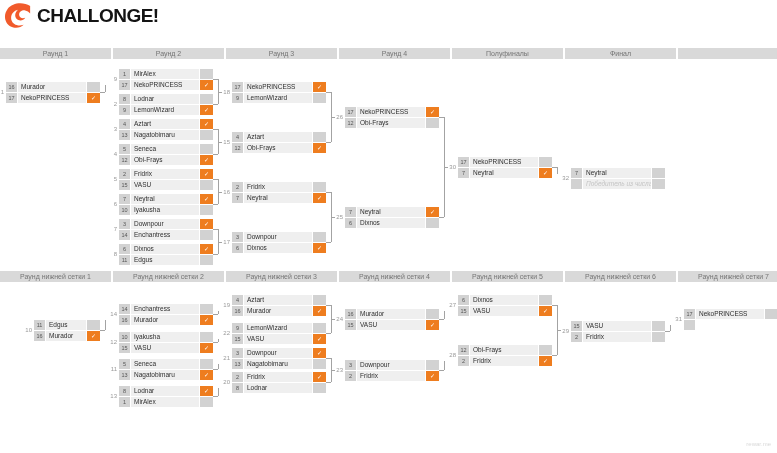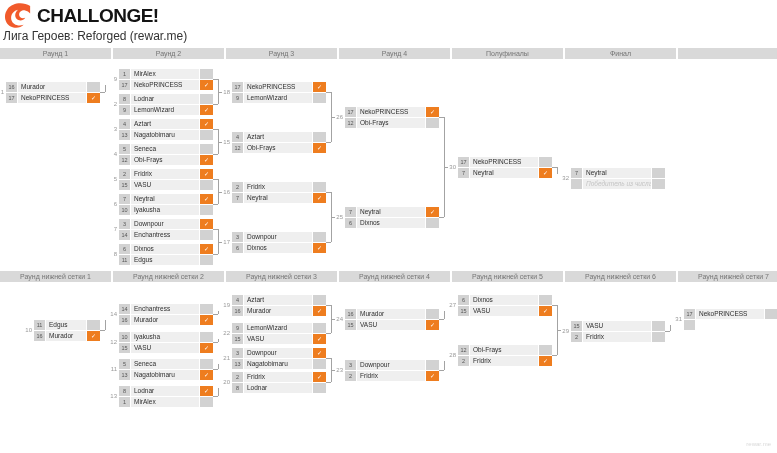--- a/index.html
+++ b/index.html
@@ -30,21 +30,20 @@
 
 <div class="stage" id="stage">
 
   <a class="logo">
     <svg width="28" height="26" viewBox="0 0 32 30">
       <path fill="#F15A2B" d="M30 3.5 C22 -1.5 9.5 -0.5 4 7 c-5.5 7.5 -3 16.5 3.5 20 c5 2.7 11.5 1.8 15 -1.8 c-6.5 2.3 -12.5 -0.4 -14 -5.2 c-1.7 -5.5 1.8 -11 7.5 -12.2 c-3.5 3 -4.3 7.7 -1.7 10.4 c2.8 3 8 2.4 10 -1.2 c-3.6 1.4 -6.8 -0.3 -7 -3.2 c-0.2 -3.4 3.2 -5.8 7 -5.2 c2.3 0.4 4.2 1.6 5.7 3.4 z"></path>
     </svg>
     <span class="logo-text">CHALLONGE!</span>
   </a>
 
-  <div class="page-title">Лига Героев: Reforged (rewar.me)</div>
 
   <div id="winners">
       <div class="rh" style="left: 0px; top: 48px;">Раунд 1</div>
       <div class="rh" style="left: 113px; top: 48px;">Раунд 2</div>
       <div class="rh" style="left: 226px; top: 48px;">Раунд 3</div>
       <div class="rh" style="left: 339px; top: 48px;">Раунд 4</div>
       <div class="rh" style="left: 452px; top: 48px;">Полуфиналы</div>
       <div class="rh" style="left: 565px; top: 48px;">Финал</div>
       <div class="rh" style="left: 678px; top: 48px;"></div>
       <div class="match" style="left: 6px; top: 82px; width: 94px; height: 21px;">

